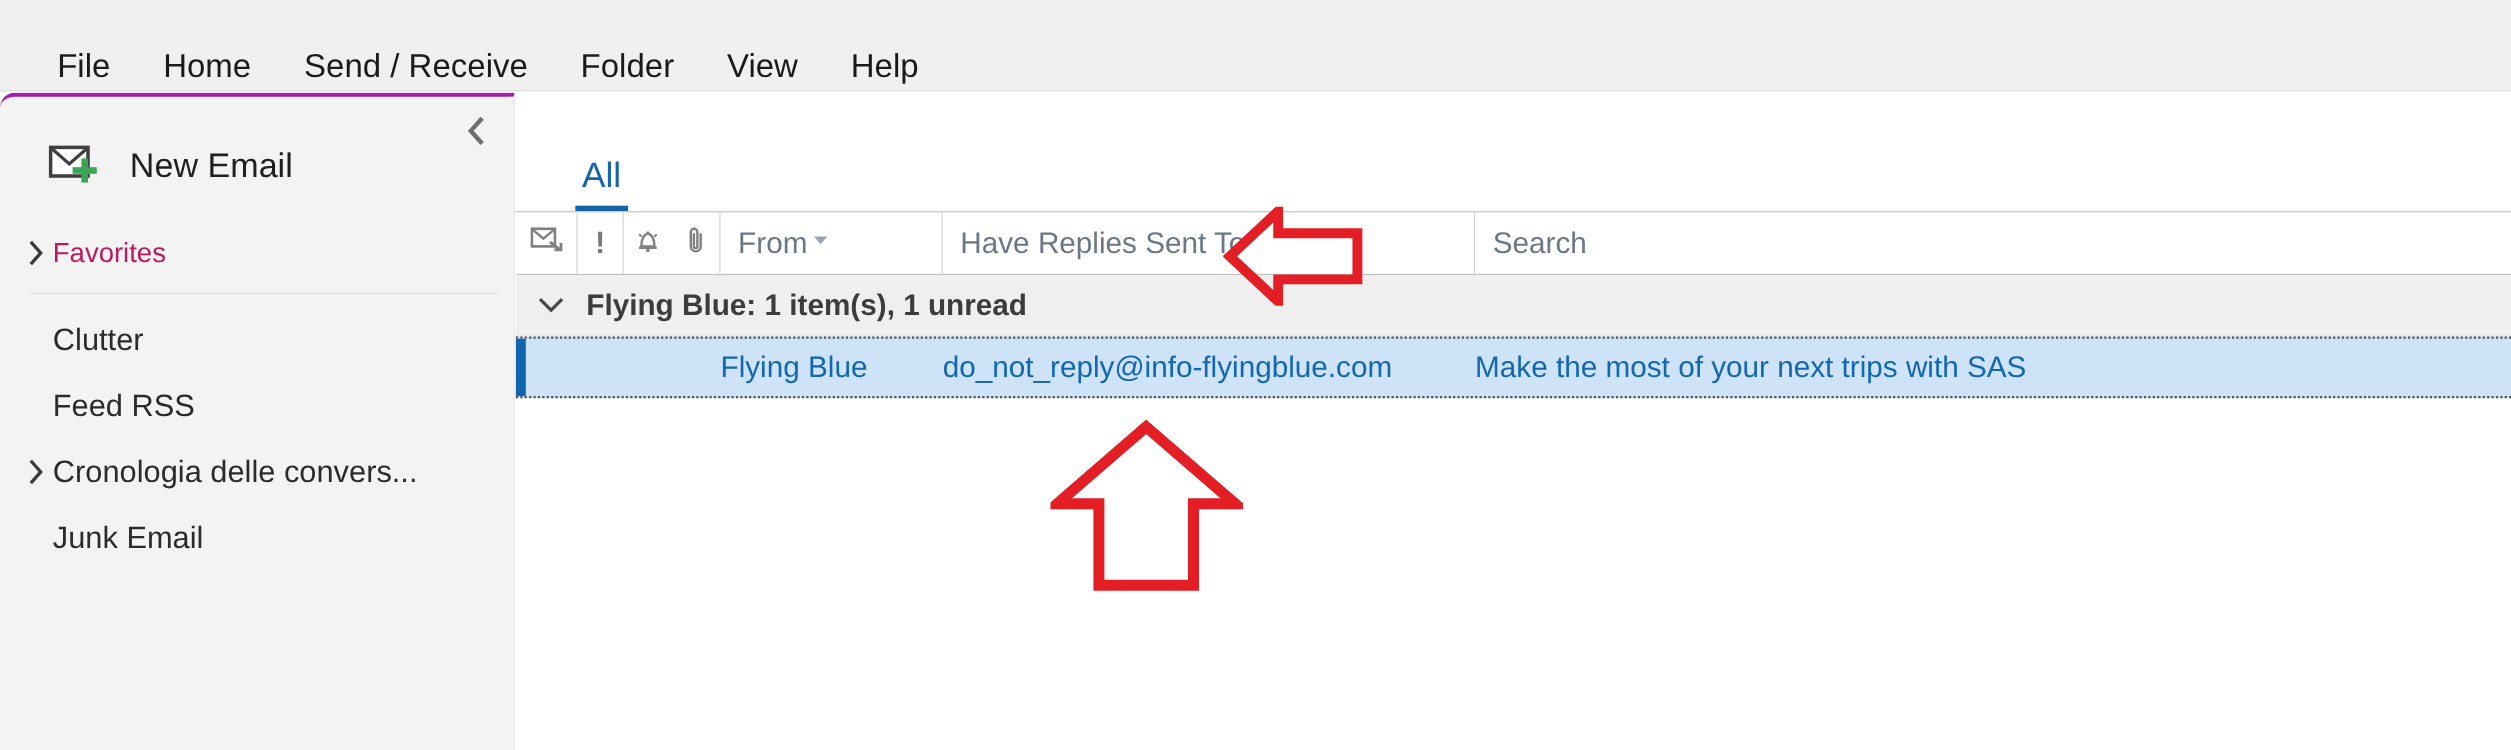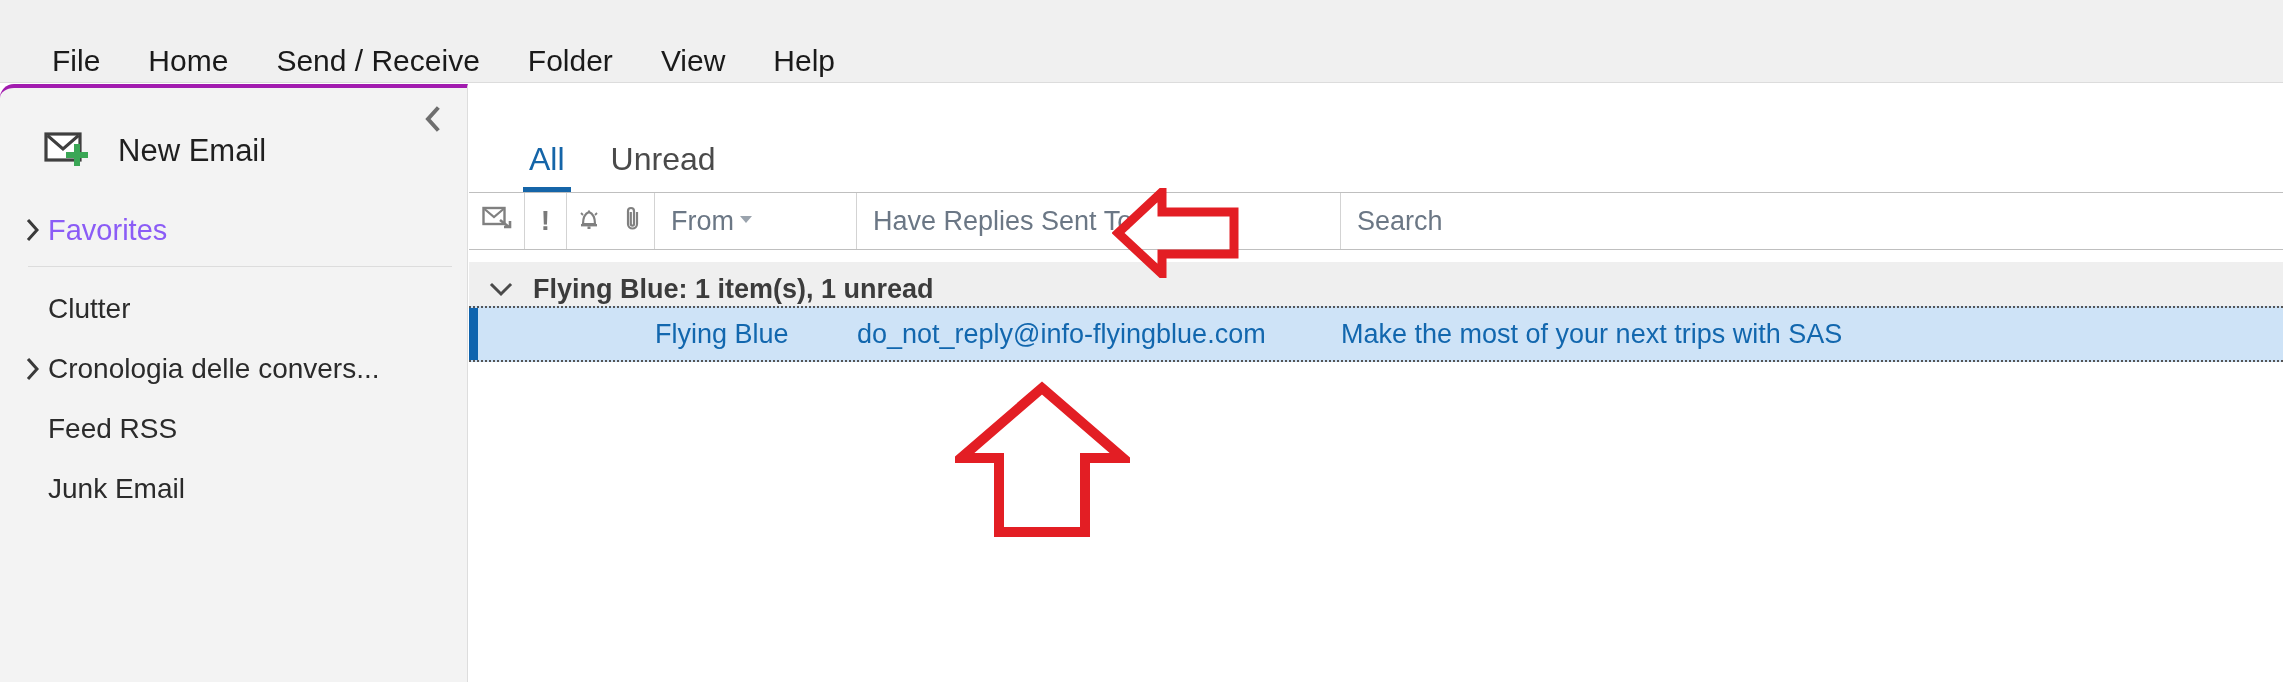--- a/index.html
+++ b/index.html
@@ -54,21 +54,21 @@
   }
   .new-email .env-label {
     font-size: 31px; color: #1f1f1f; margin-left: 24px; white-space: nowrap;
   }
 
   .fav-row {
     display: flex; align-items: center;
     margin: 36px 0 0 18px; height: 44px; cursor: pointer;
   }
   .fav-row .chev { width: 30px; flex: none; display:flex; align-items:center; justify-content:center;}
-  .fav-row .fav-label { font-size: 29px; color: #8b5cf6; white-space: nowrap; }
+  .fav-row .fav-label { font-size: 25px; color: #be185d; white-space: nowrap; }
 
   .sidebar-divider {
     margin: 14px 0 0 28px; width: 424px; height: 1px; background: #dcdcdc;
   }
 
   .folder-list { margin-top: 12px; }
   .folder-item {
     display: flex; align-items: center;
     height: 60px; padding-left: 18px; cursor: pointer;
   }
@@ -124,21 +124,21 @@
   .col-bell   { width: 44px; border-right: none; }
   .col-clip   { width: 44px; }
   .col-from   { width: 202px; }
   .col-reply  { width: 484px; }
   .col-subject{ flex: 1 1 auto; }
 
   .imp-glyph { font-size: 28px; color: #7a7a7a; font-weight: bold; line-height: 1; }
 
   
   .group-header {
-    position: absolute; left: 0; top: 178px; width: 1814px; height: 56px;
+    position: absolute; left: 0; top: 166px; width: 1814px; height: 56px;
     background: #efefef;
     display: flex; align-items: center;
     border-bottom: 1px solid #e0e0e0;
     cursor: pointer;
   }
   .group-header .g-chev { width: 64px; display: flex; align-items: center; justify-content: center; }
   .group-header .g-label {
     font-size: 27px; font-weight: bold; color: #3c3c3c; white-space: nowrap;
   }
 
@@ -214,48 +214,47 @@
     <div class="sidebar-divider"></div>
 
     <div class="folder-list">
 
       <div class="folder-item">
         <span class="chev empty"></span>
         <span class="f-label">Clutter</span>
       </div>
 
       <div class="folder-item">
+        <span class="chev empty"></span>
+        <span class="f-label">Feed RSS</span>
+      </div>
+
+      <div class="folder-item">
         <span class="chev">
           <svg width="16" height="24" viewBox="0 0 16 24">
             <path d="M4 3 L12 12 L4 21" fill="none" stroke="#3a3a3a" stroke-width="3" stroke-linecap="square"></path>
           </svg>
         </span>
         <span class="f-label">Cronologia delle convers...</span>
       </div>
 
       <div class="folder-item">
         <span class="chev empty"></span>
-        <span class="f-label">Feed RSS</span>
-      </div>
-
-      <div class="folder-item">
-        <span class="chev empty"></span>
         <span class="f-label">Junk Email</span>
       </div>
 
 
 
     </div>
   </div>
 
   <div class="maillist">
 
     <div class="filter-tabs">
       <div class="filter-tab active">All</div>
-      <div class="filter-tab">Unread</div>
     </div>
 
     <div class="col-header">
 
       <div class="col col-icon col-read">
         <span>
           <svg width="30" height="26" viewBox="0 0 30 26">
             <rect x="1.5" y="2" width="21" height="16" fill="#ffffff" stroke="#808080" stroke-width="2.4"></rect>
             <path d="M2.5 3 L12 11 L21.5 3" fill="none" stroke="#808080" stroke-width="2.2"></path>
             <path d="M18 14 L27 21" stroke="#808080" stroke-width="2.6"></path>

